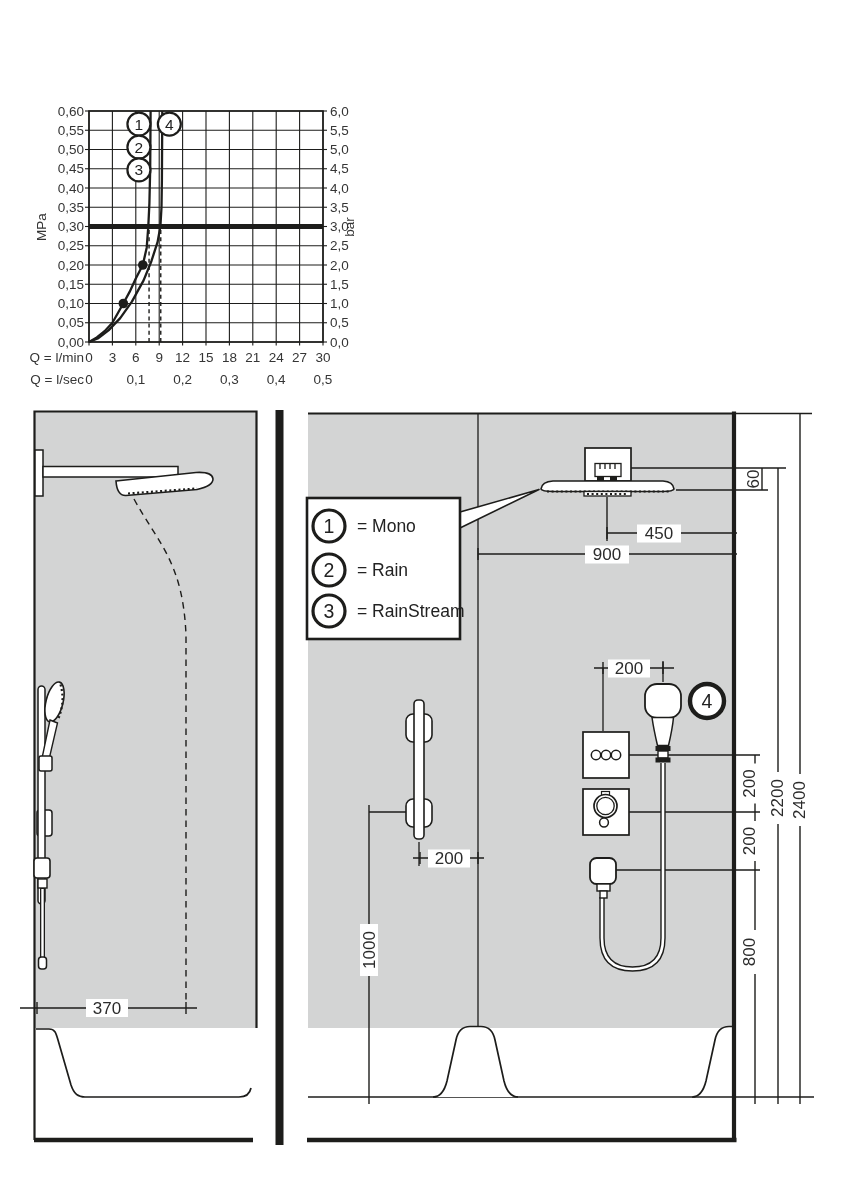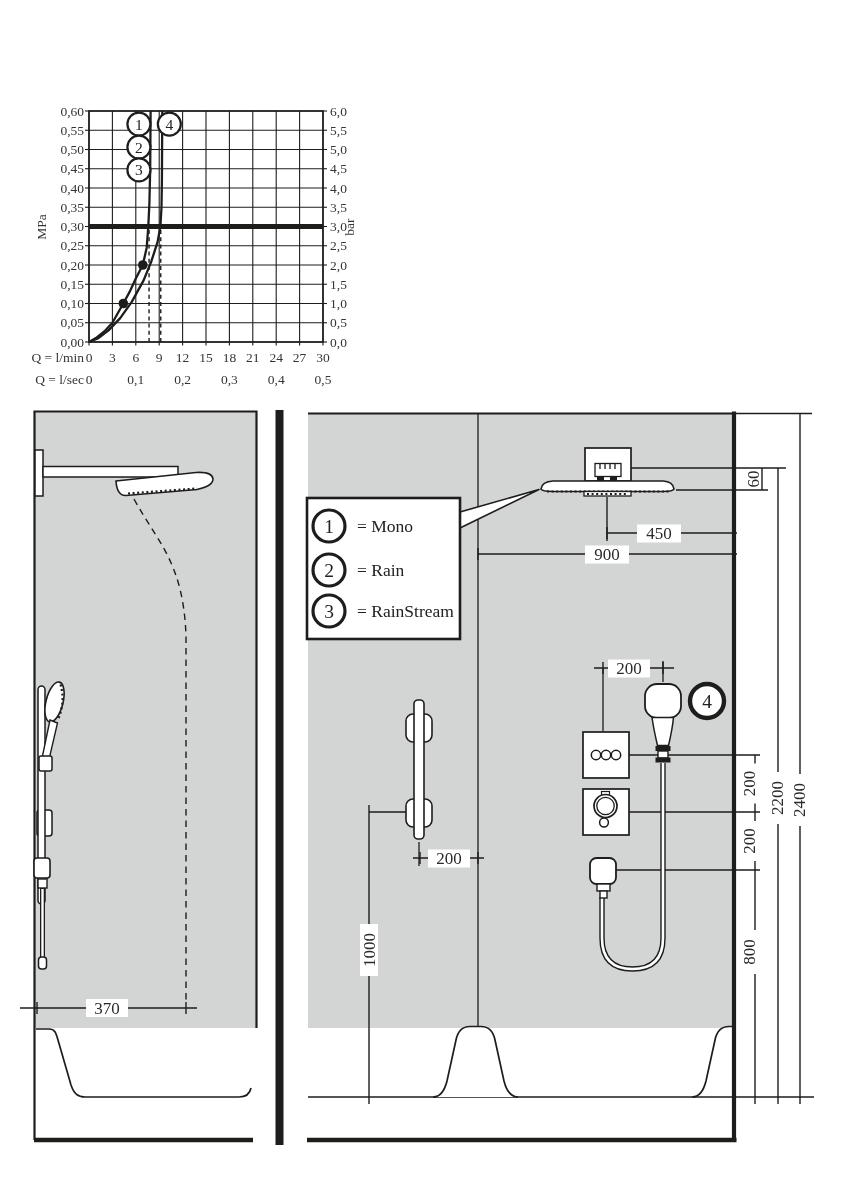--- a/index.html
+++ b/index.html
@@ -1,17 +1,17 @@
 <!DOCTYPE html>
 <html><head>
 <meta charset="utf-8">
 <style>
   html,body{margin:0;padding:0;background:#fff;}
   .page{position:relative;width:846px;height:1200px;background:#fff;overflow:hidden;
-        font-family:Liberation Serif, serif;}
+        font-family:Liberation Sans, sans-serif;}
   svg{position:absolute;display:block;}
   #chart{left:30px;top:92px;}
   #drawing{left:0;top:400px;}
   
   .grid{stroke:#1d1d1b;stroke-width:1.1;fill:none;}
   .frame{stroke:#1d1d1b;stroke-width:1.6;fill:none;}
   .curve{stroke:#1d1d1b;stroke-width:2.3;fill:none;stroke-linejoin:round;}
   .ln{stroke:#1d1d1b;fill:none;}
   .dash{stroke-dasharray:4,3.2;stroke-width:1.4;}
   .dot{fill:#1d1d1b;stroke:none;}

